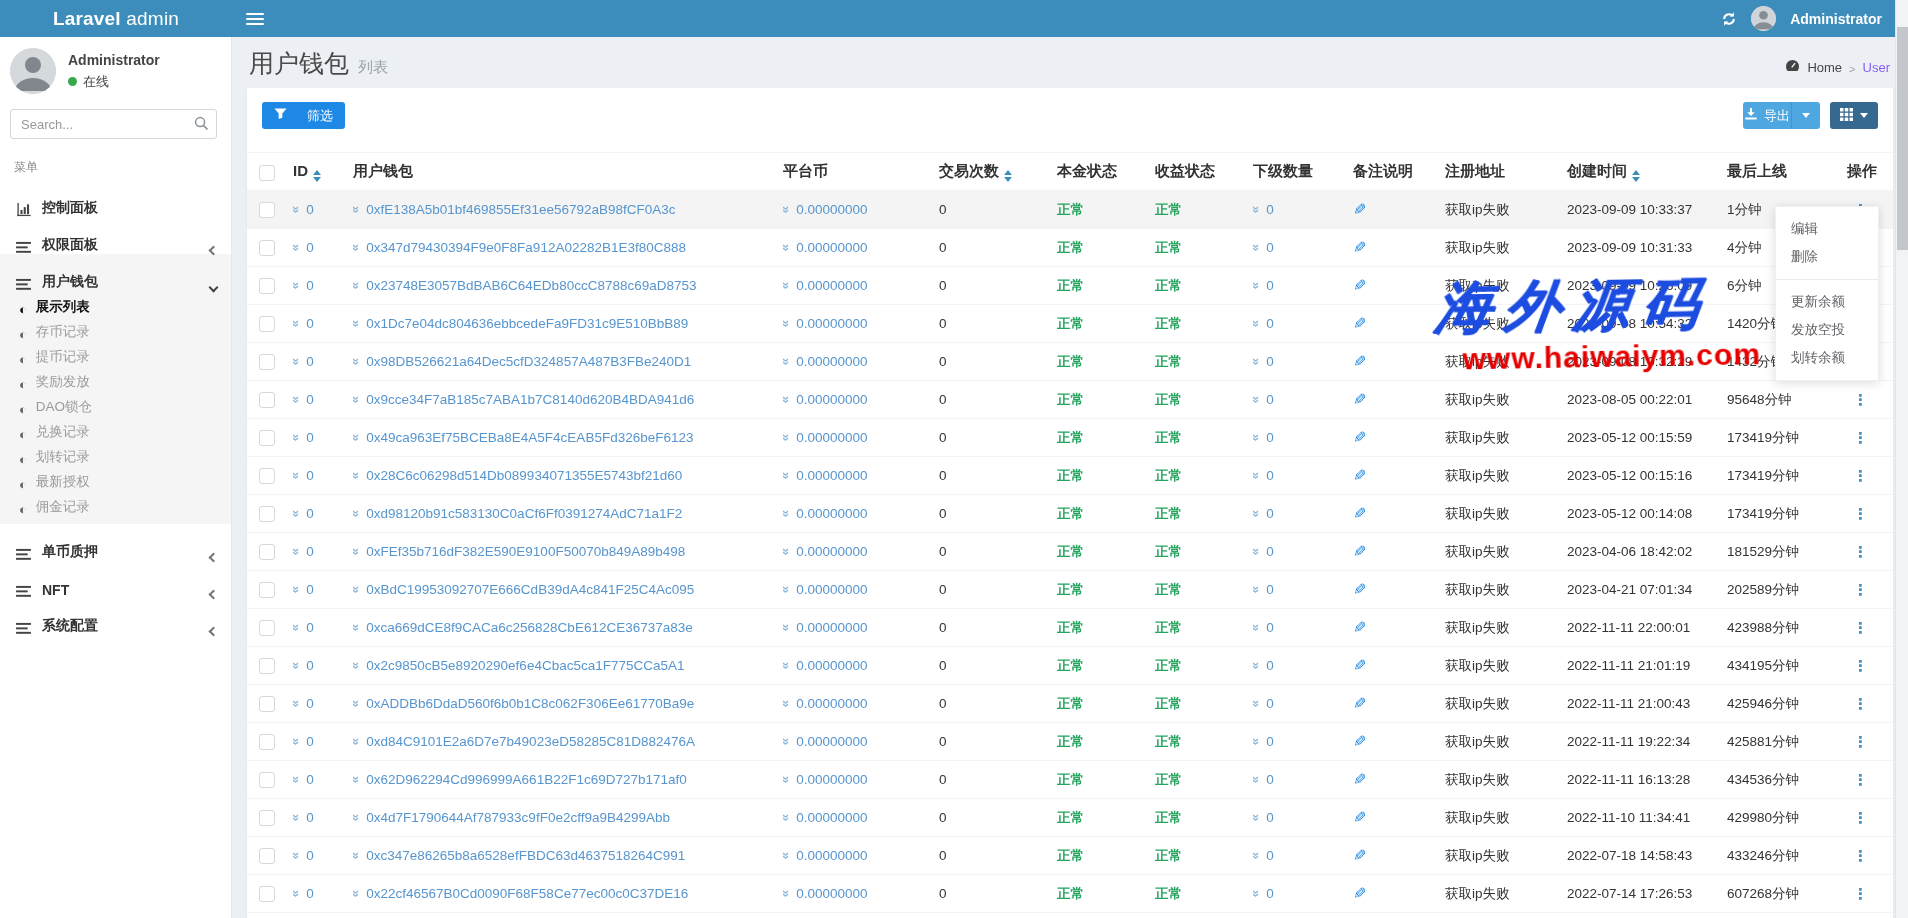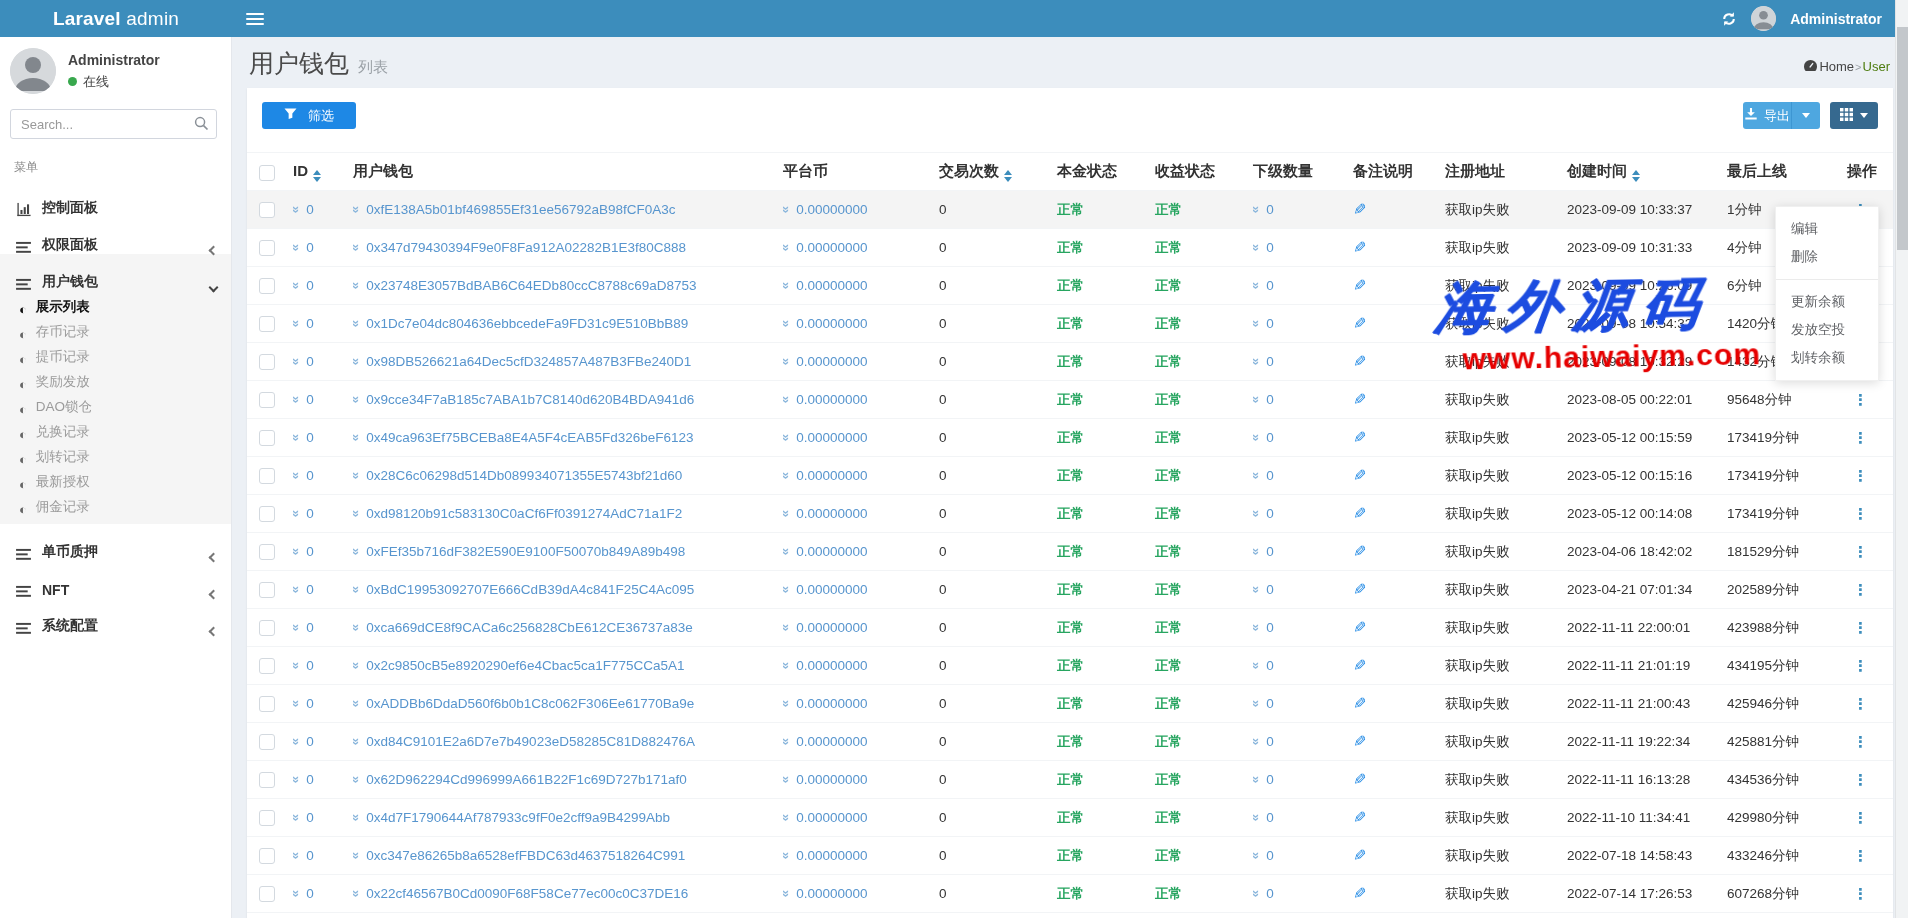--- a/index.html
+++ b/index.html
@@ -41,30 +41,30 @@
   .menu-group.active-group { background:#f5f5f5; padding-bottom:8px; }
   .menu-item.sub { height:25px; padding:0 14px 0 19px; font-size:13.5px; color:#9b9b9b; }
   .menu-item.sub .half-icon { font-size:13px; color:#666; margin-right:9px; line-height:1; }
   .menu-item.sub.active { color:#111; font-weight:bold; }
   .menu-item.sub.active .half-icon { color:#111; }
 
   
   .content-header { height:51px; display:flex; align-items:center; padding:2px 3px 0 2px; }
   .page-title { font-size:25px; color:#4a4a4a; font-weight:500; }
   .page-subtitle { font-size:15px; color:#9aa0a6; margin-left:9px; padding-top:8px; }
-  .breadcrumb { margin-left:auto; display:flex; align-items:center; gap:1px; font-size:13px; color:#444; padding-top:6px; }
+  .breadcrumb { margin-left:auto; display:flex; align-items:flex-end; gap:7px; font-size:13px; color:#444; padding-top:6px; }
   .bc-sep { color:#9aa0a6; font-size:11px; }
-  .bc-current { color:#4d7c0f; }
+  .bc-current { color:#8b5cf6; }
   .bc-home { color:#444; text-decoration:none; cursor:pointer; }
 
   
   .card { background:#fff; box-shadow:0 1px 2px rgba(0,0,0,.08); min-height:840px; }
   .card-toolbar { display:flex; align-items:flex-start; padding:14px 15px 23px 15px; }
   .btn { display:inline-flex; align-items:center; border:none; cursor:pointer; color:#fff; font-family:inherit; }
-  .btn-filter { background:#1e88e5; border-radius:3px; height:27px; padding:0 22px; font-size:13px; gap:11px; }
+  .btn-filter { background:#1e88e5; border-radius:3px; height:27px; padding:0 12px; font-size:13px; gap:20px; }
   .toolbar-right { margin-left:auto; display:flex; gap:10px; }
   .btn-export-group { display:flex; border-radius:3px; overflow:hidden; }
   .btn-export { background:#4ea7e0; height:27px; padding:0 1px; font-size:13px; gap:6px; }
   .btn-export-caret { background:#4ea7e0; border-left:1px solid #3d96d2; height:27px; padding:0 10px; }
   .btn-grid { background:#36698f; border-radius:3px; height:27px; padding:0 10px; gap:7px; }
   .caret-down { width:0; height:0; border-left:4px solid transparent; border-right:4px solid transparent; border-top:5px solid #fff; }
 
   
   table { width:100%; border-collapse:collapse; table-layout:fixed; }
   thead th { height:38px; border-top:1px solid #f2f4f6; border-bottom:1px solid #f2f4f6; font-size:15px; font-weight:bold; color:#333; text-align:left; padding:0 6px 0 12px; white-space:nowrap; }

